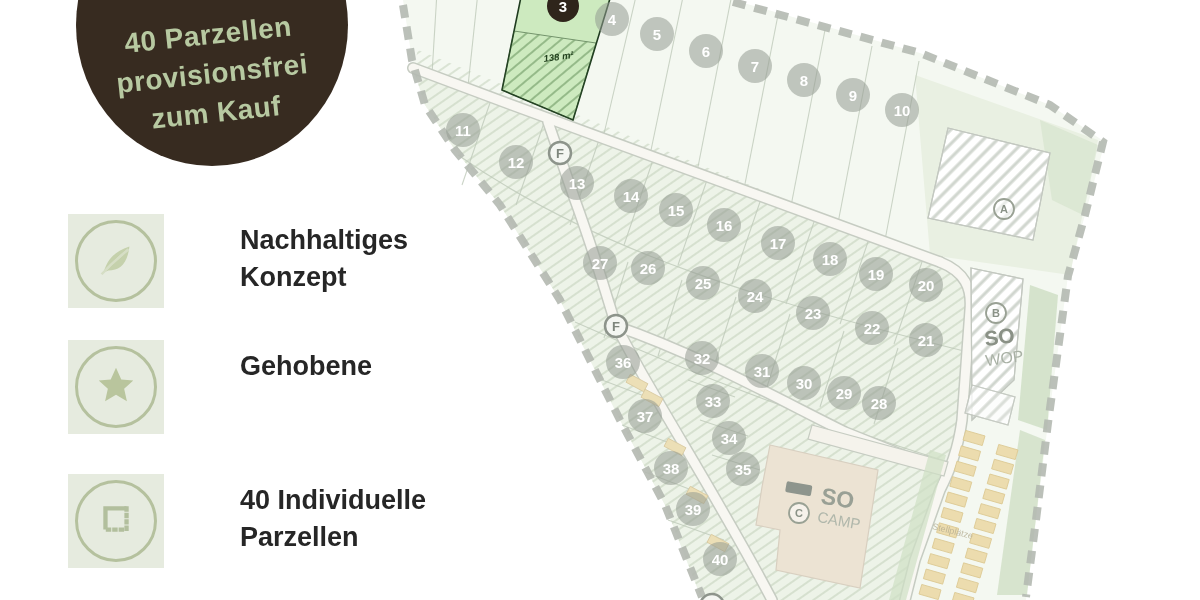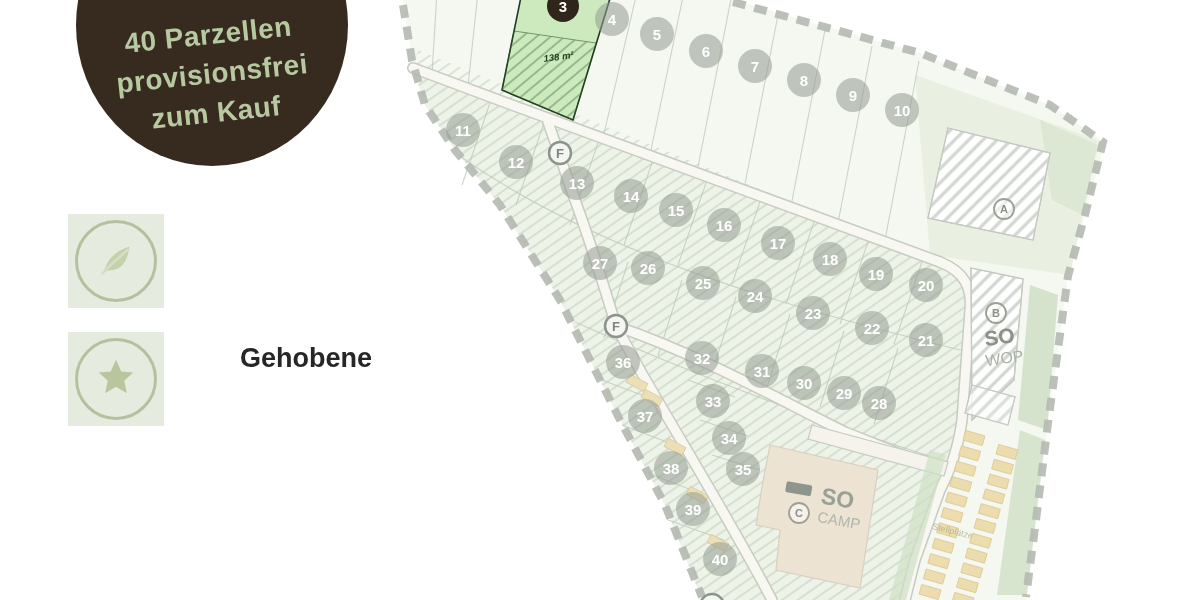--- a/index.html
+++ b/index.html
@@ -6,21 +6,21 @@
   .stage{position:relative;width:1200px;height:600px;overflow:hidden;
          font-family:"Liberation Sans",sans-serif;background:#ffffff;}
   
   .badge{position:absolute;left:76px;top:-116px;width:272px;height:282px;
          border-radius:50%;background:#372b20;display:flex;flex-direction:column;
          justify-content:flex-end;align-items:center;padding-bottom:34px;box-sizing:border-box;}
   .badge-inner{transform:rotate(-6deg);text-align:center;color:#b7c9a1;
                font-weight:bold;font-size:28px;line-height:39px;letter-spacing:.5px;}
   
   .feature{position:absolute;left:68px;display:flex;align-items:flex-start;}
-  .f1{top:214px}.f2{top:332px}.f3{top:474px}
+  .f1{top:214px}.f2{top:340px}.f3{top:474px}
   .tile{width:96px;height:94px;background:#e6ebdf;display:flex;align-items:center;justify-content:center;}
   .tile-circle{width:76px;height:76px;border-radius:50%;border:3px solid #b5c19e;
                display:flex;align-items:center;justify-content:center;}
   .feature-label{margin-left:76px;margin-top:8px;font-weight:bold;color:#262626;
                  font-size:27px;line-height:37px;}
   
   #site-map{position:absolute;left:0;top:0;width:1200px;height:600px;}
   text{font-family:"Liberation Sans",sans-serif;}
 </style>
 </head>
@@ -368,31 +368,51 @@
       <div class="tile-circle">
         <span>
           <svg width="46" height="46" viewBox="0 0 48 48">
             <path d="M11 38 C15 25 21 17 38 11 C36 29 28 36 16 36 Z" fill="#c5d1ac"></path>
             <path d="M9 40 C18 30 27 22 37 14" stroke="#e6ebdf" stroke-width="2.4" fill="none"></path>
             <path d="M9 40 C18 30 27 22 37 14" stroke="#c5d1ac" stroke-width="2.4" fill="none" opacity="0.5"></path>
           </svg>
         </span>
       </div>
     </div>
+    <div class="feature-label">
+      <div>Nachhaltiges</div>
+      <div>Konzept</div>
+    </div>
   </div>
 
   <div class="feature f2">
     <div class="tile">
       <div class="tile-circle">
         <span>
           <svg width="46" height="46" viewBox="0 0 48 48">
             <polygon fill="#b9c59d" points="24,6 29.5,18.2 42,19.4 32.5,28 35.4,41 24,34.2 12.6,41 15.5,28 6,19.4 18.5,18.2"></polygon>
           </svg>
         </span>
       </div>
     </div>
     <div class="feature-label">
       <div>Gehobene</div>
     </div>
   </div>
 
+  <div class="feature f3">
+    <div class="tile">
+      <div class="tile-circle">
+        <span>
+          <svg width="46" height="46" viewBox="0 0 48 48">
+            <path d="M13 35 V13 H35" stroke="#b2bf9d" stroke-width="4.5" fill="none"></path>
+            <path d="M35 13 V35 H13" stroke="#b2bf9d" stroke-width="4.5" fill="none" stroke-dasharray="1.2 5.5" stroke-linecap="square"></path>
+          </svg>
+        </span>
+      </div>
+    </div>
+    <div class="feature-label">
+      <div>40 Individuelle</div>
+      <div>Parzellen</div>
+    </div>
+  </div>
 
 </div>
 
 </body></html>

